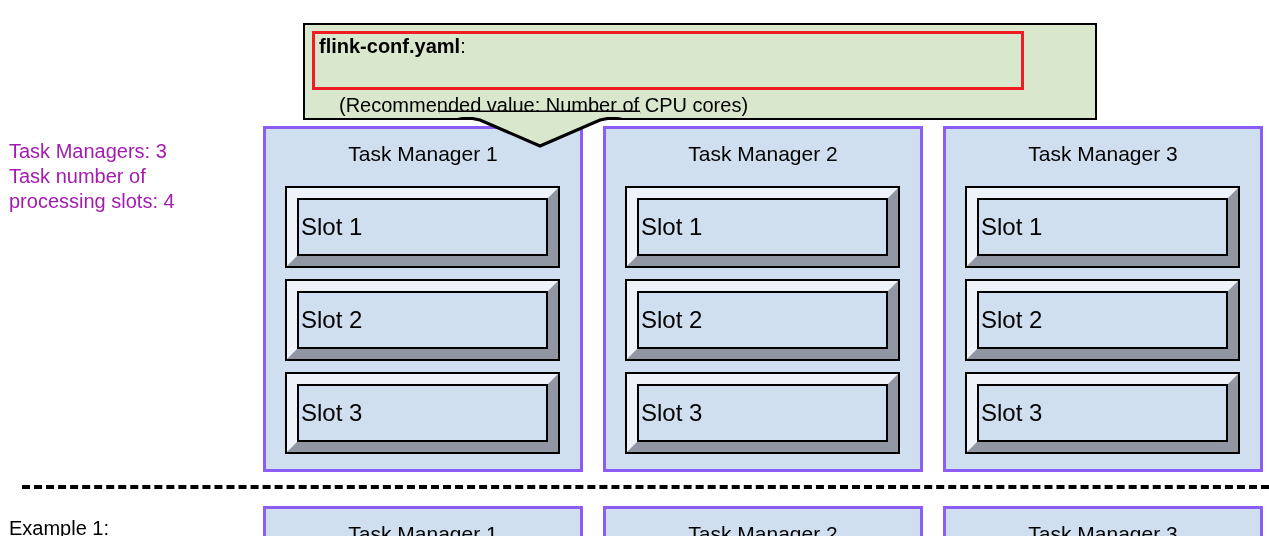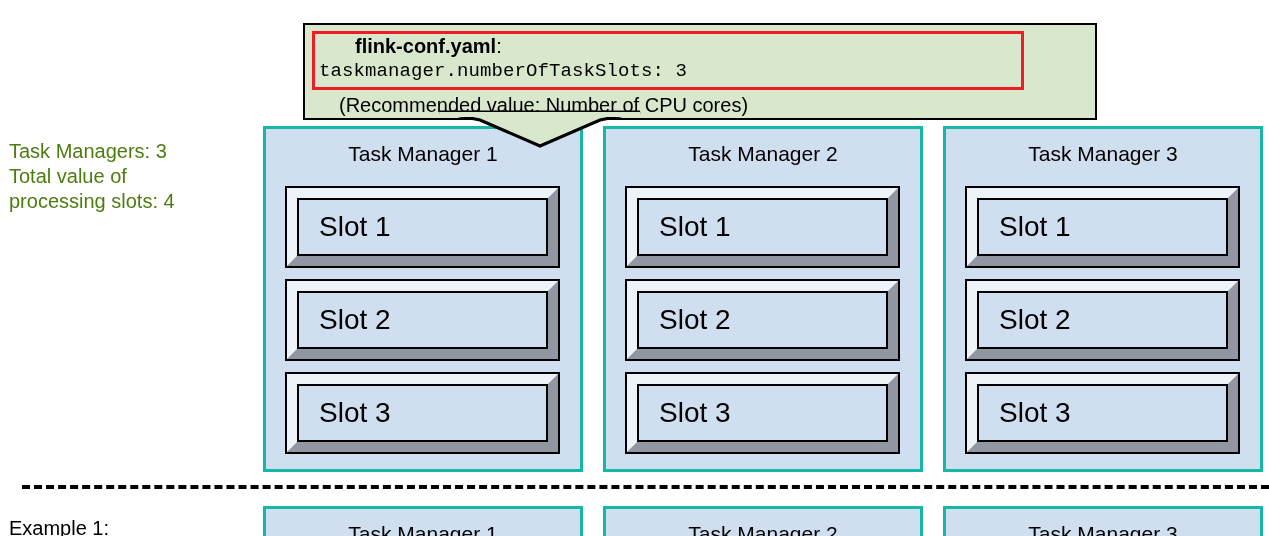--- a/index.html
+++ b/index.html
@@ -24,21 +24,21 @@
   }
 
   
   .left-note {
     position: absolute;
     left: 9px;
     top: 139px;
     width: 248px;
     font-size: 20px;
     line-height: 25px;
-    color: #4d7c0f;
+    color: #a21caf;
     white-space: nowrap;
   }
   .left-note div { white-space: nowrap; }
 
   .example-note {
     position: absolute;
     left: 9px;
     top: 516px;
     font-size: 20px;
     line-height: 25px;
@@ -78,21 +78,21 @@
   }
   .co-line1 {
     position: absolute;
     left: 14px;
     top: 9px;
     font-size: 20px;
     line-height: 24px;
     z-index: 3;
     white-space: nowrap;
   }
-  .co-line1 b { font-weight: bold; margin-left: 36px; }
+  .co-line1 b { font-weight: bold; }
   .co-line2 {
     position: absolute;
     left: 14px;
     top: 34px;
     font-family: "Liberation Mono", "DejaVu Sans Mono", monospace;
     font-size: 19px;
     line-height: 24px;
     letter-spacing: 0.1px;
     z-index: 3;
     white-space: nowrap;
@@ -116,21 +116,21 @@
     width: 200px;
     height: 40px;
     z-index: 7;
     overflow: visible;
   }
 
   
   .tm {
     position: absolute;
     background: #cfdfef;
-    border: 3px solid #14b8a6;
+    border: 3px solid #8b5cf6;
     box-sizing: border-box;
     z-index: 2;
     text-decoration: underline;
   }
   .tm-title {
     position: absolute;
     left: 0;
     top: 12px;
     width: 100%;
     text-align: center;
@@ -159,24 +159,24 @@
   }
   .slot-face {
     position: absolute;
     left: 10px; top: 10px; right: 10px; bottom: 10px;
     background: #cfdfef;
     border: 2px solid #000;
     box-sizing: border-box;
   }
   .slot-label {
     position: absolute;
-    left: 20px;
+    left: 2px;
     top: 50%;
     transform: translateY(-50%);
-    font-size: 28px;
+    font-size: 24px;
     line-height: 24px;
     white-space: nowrap;
   }
 
   
   .divider {
     position: absolute;
     left: 22px;
     top: 485px;
     width: 1247px;
@@ -185,21 +185,21 @@
     z-index: 1;
   }
 </style>
 </head>
 <body>
 
 <div id="stage">
 
   <div class="left-note">
     <div>Task Managers: 3</div>
-    <div>Total value of</div>
+    <div>Task number of</div>
     <div>processing slots: 4</div>
   </div>
 
   <div class="tm" style="left:263px; top:126px; width:320px; height:346px;">
     <div class="tm-title">Task Manager 1</div>
 
     <div class="slot" style="left:19px; top:57px; width:275px; height:82px;">
       <div class="slot-bevel"></div>
       <div class="slot-face">
         <span class="slot-label">Slot 1</span>
@@ -270,21 +270,20 @@
       </div>
     </div>
   </div>
 
   <div class="callout">
     <div class="callout-inner">
       <div class="red-frame"></div>
       <div class="co-line1">
         <b>flink-conf.yaml</b><span>:</span>
       </div>
-      <div class="co-line2">taskmanager.numberOfTaskSlots: 3</div>
       <div class="co-line3">(Recommended value: Number of CPU cores)</div>
     </div>
   </div>
 
   <svg class="callout-tail" viewBox="0 0 200 40" width="200" height="40" preserveAspectRatio="none">
     <polygon points="0,0 200,0 160,8 100,34 40,8" fill="#d9e8cc" stroke="#000000" stroke-width="3" stroke-linejoin="miter"></polygon>
     <rect x="0" y="0" width="200" height="5" fill="#d9e8cc" stroke="none"></rect>
   </svg>
 
   <div class="divider"></div>

